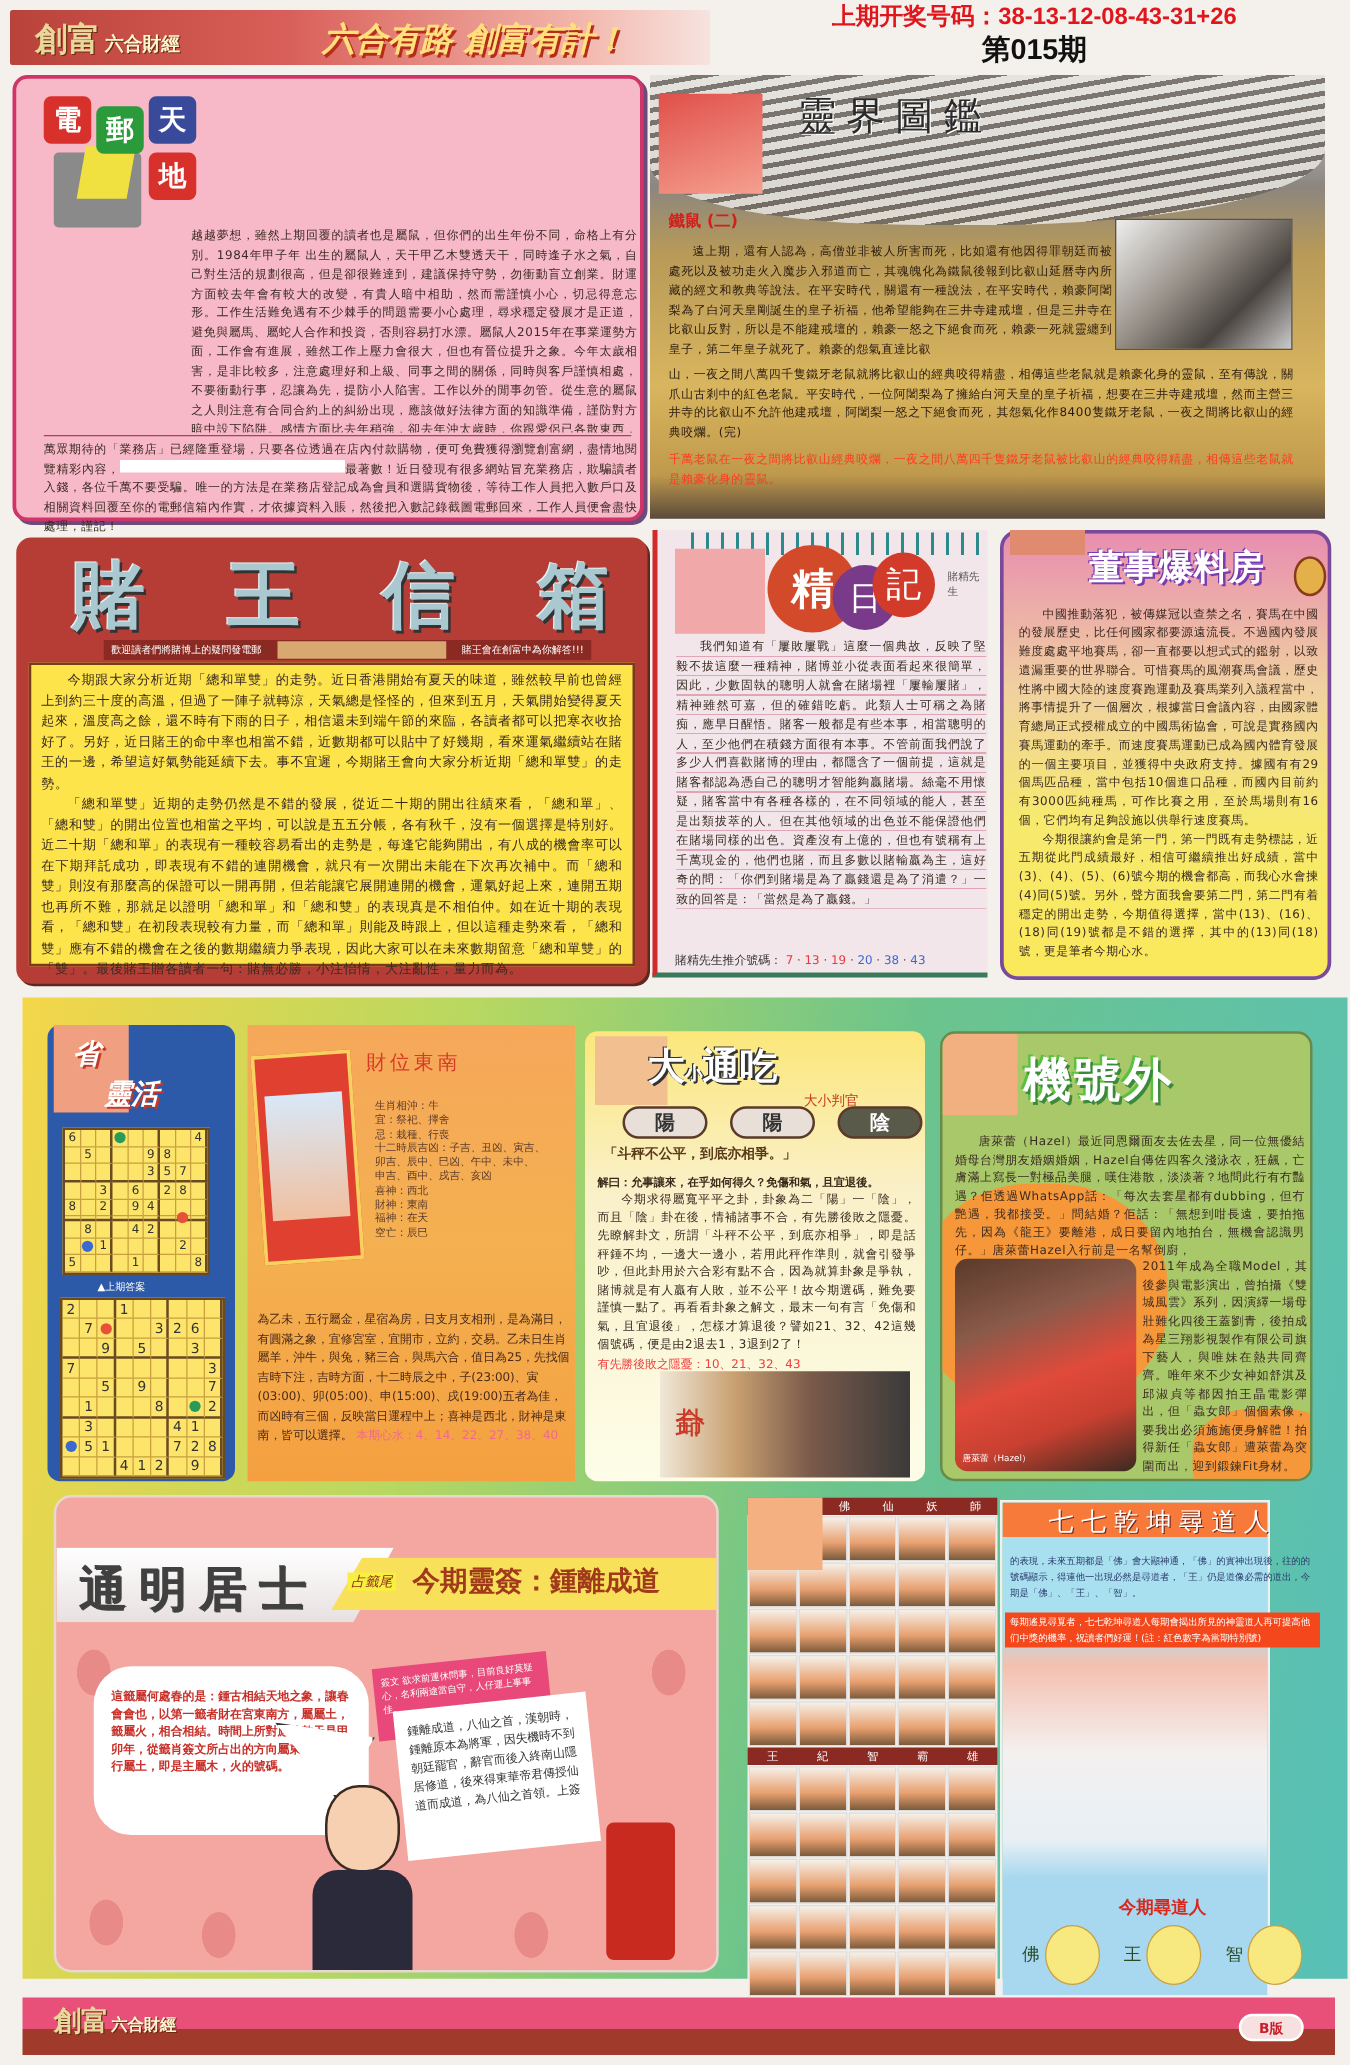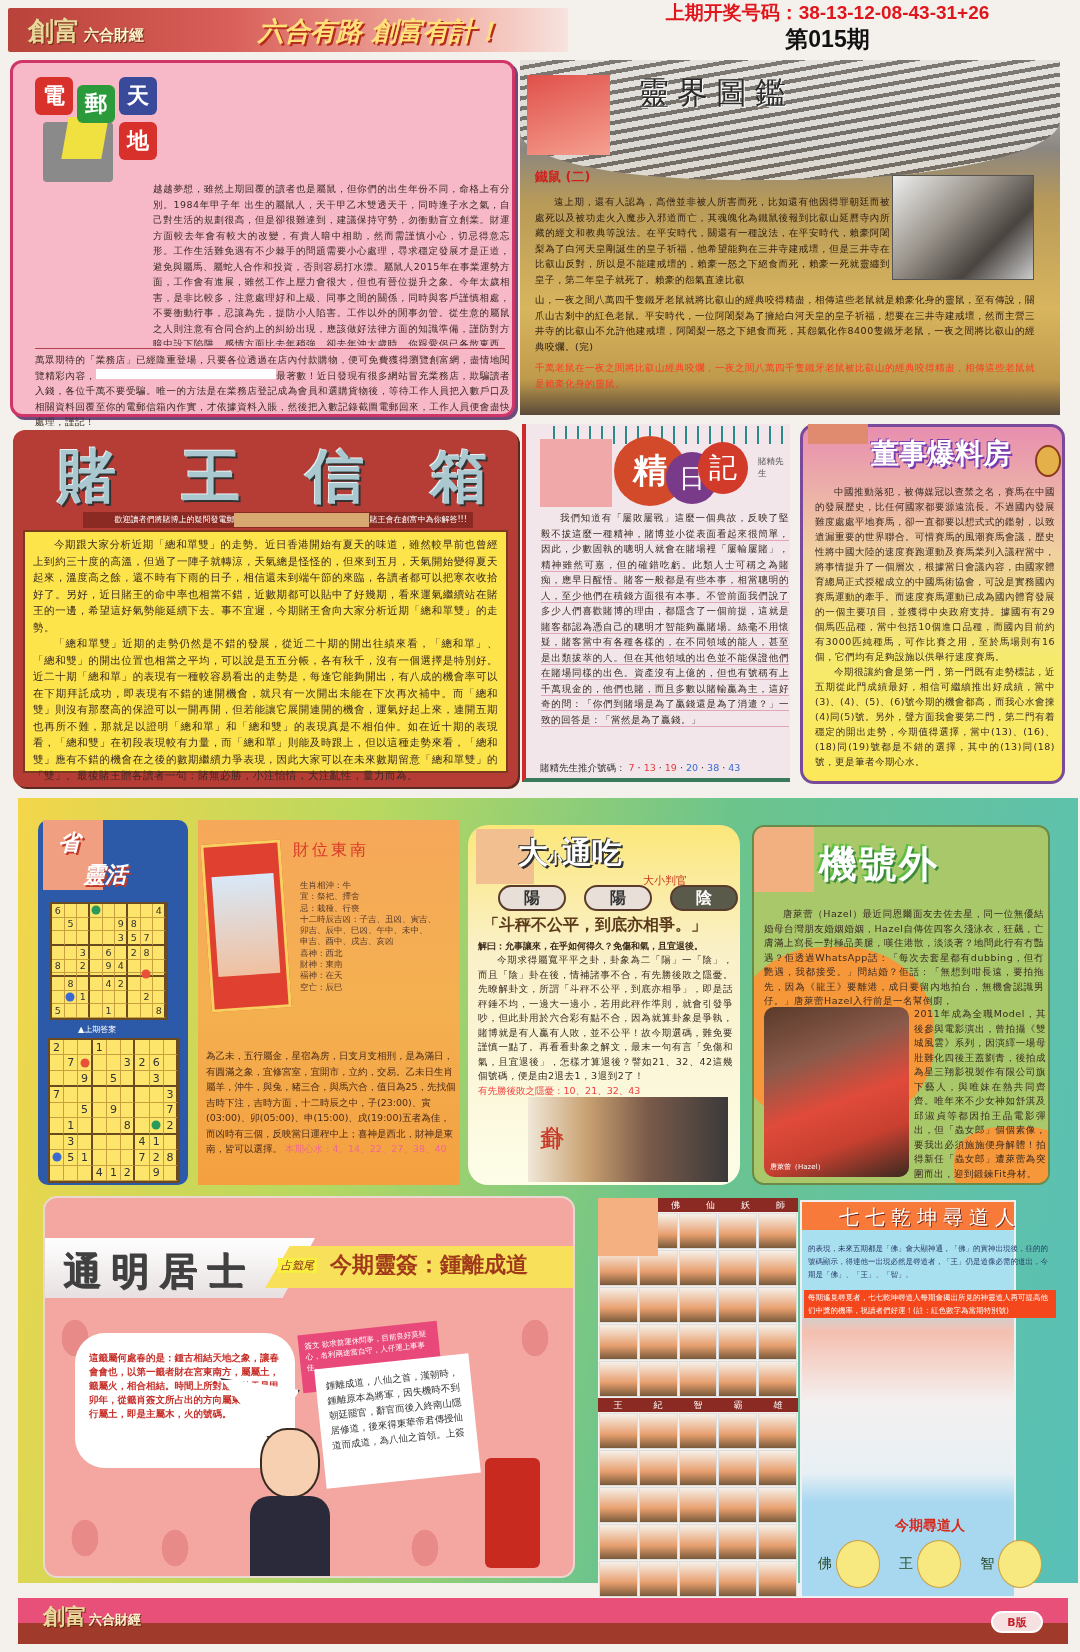--- a/index.html
+++ b/index.html
@@ -29,21 +29,21 @@
 #p2 .title{position:absolute;left:118px;top:12px;font-size:31px;font-weight:normal;color:#2a2a2a;font-family:"DejaVu Serif",serif;letter-spacing:8px;text-shadow:1px 1px 0 #fff}
 #p2 .redbox{position:absolute;left:7px;top:15px;width:83px;height:80px;background:linear-gradient(160deg,#e0504a,#f5a090)}
 #p2 .sub{position:absolute;left:15px;top:108px;font-size:13px;font-weight:bold;color:#d0201c}
 #p2 .pic{position:absolute;left:372px;top:115px;width:142px;height:105px;background:linear-gradient(135deg,#eee,#9a948c 40%,#4a4440 70%,#ccc);border:1px solid #555}
 #p2 .t1{left:15px;top:134px;width:355px}
 #p2 .t2{left:15px;top:232px;width:500px}
 #p2 .red{left:15px;top:300px;width:500px;color:#ff3a20}
 
 #p3{left:13px;top:430px;width:505px;height:357px;background:#b63c36;border-radius:12px;box-shadow:2px 2px 0 #5a2a20}
 #p3 .title{position:absolute;left:45px;top:8px;width:430px;display:flex;justify-content:space-between;font-size:58px;font-weight:bold;color:#a9c8d0;text-shadow:2px 2px 0 #333,-1px -1px 0 #e6f2f5;font-family:"DejaVu Serif",serif}
-#p3 .bar{position:absolute;left:70px;top:82px;width:390px;height:16px;background:#8a2a22;font-size:8px;color:#fff;line-height:16px;padding:0 6px;display:flex;justify-content:flex-end}
+#p3 .bar{position:absolute;left:70px;top:82px;width:390px;height:16px;background:#8a2a22;font-size:8px;color:#fff;line-height:16px;padding:0 6px;display:flex;justify-content:space-between}
 #p3 .bar .m{background:#d7a870;width:135px;height:14px;margin-top:1px}
 #p3 .yellow{position:absolute;left:10px;top:100px;width:485px;height:243px;background:#fde44a;border:2px solid #7a3a20;padding:4px 8px}
 #p3 .foot{position:absolute;left:12px;top:337px;width:480px;font-size:9.5px;color:#3a2a22;background:#fde44a;padding:1px 8px;border-radius:0 0 10px 10px}
 
 #p4{left:522px;top:424px;width:268px;height:358px;background:#f2e6ea;border-left:4px solid #d02a2a;border-bottom:4px solid #3a7a5a}
 #p4 .rings{position:absolute;left:20px;top:2px;width:245px;height:18px;background:repeating-linear-gradient(90deg,transparent 0 7px,#2d8a8a 7px 9px,transparent 9px 12px)}
 #p4 .blob{position:absolute;left:14px;top:15px;width:72px;height:68px;background:#f0a8a8}
 #p4 .b1{position:absolute;left:88px;top:12px;width:72px;height:70px;border-radius:50%;background:#d24a2a;color:#fff;font-size:34px;font-weight:bold;display:flex;align-items:center;justify-content:center;font-family:"DejaVu Serif",serif}
 #p4 .b2{position:absolute;left:140px;top:28px;width:52px;height:52px;border-radius:50%;background:#7a3a8a;color:#fff;font-size:26px;display:flex;align-items:center;justify-content:center}
 #p4 .b3{position:absolute;left:172px;top:18px;width:50px;height:52px;border-radius:50%;background:#d23a2a;color:#fff;font-size:28px;display:flex;align-items:center;justify-content:center;font-family:"DejaVu Serif",serif}
@@ -74,29 +74,29 @@
 .dot{position:absolute;width:9px;height:9px;border-radius:50%}
 
 #p7{left:198px;top:820px;width:262px;height:365px;background:linear-gradient(180deg,#f6a85a,#f4b050 50%,#f4a040);}
 #p7 .poster{position:absolute;left:8px;top:22px;width:80px;height:168px;background:#e04030;border:3px solid #f8d060;transform:rotate(-4deg)}
 #p7 .poster .in{position:absolute;left:6px;top:30px;width:62px;height:100px;background:linear-gradient(180deg,#d8e8f8,#f0c0a0)}
 #p7 .title{position:absolute;left:95px;top:20px;font-size:16px;color:#d83a28;letter-spacing:3px;font-family:"DejaVu Serif",serif}
 #p7 .list{position:absolute;left:102px;top:60px;font-size:8.5px;line-height:11.3px;color:#5a3a2a}
 #p7 .txt{position:absolute;left:8px;top:228px;width:250px;font-size:9.5px;line-height:15.5px;color:#4a2a1a}
 #p7 .txt .pink{color:#f06890}
 
-#p8{left:468px;top:825px;width:272px;height:360px;background:linear-gradient(180deg,#fbe77a,#faf0c8 35%,#fdfde8);border-radius:20px}
+#p8{left:468px;top:825px;width:272px;height:360px;background:linear-gradient(180deg,#fbe77a,#faf0c8 35%,#fdfde8);border-radius:10px}
 #p8 .blob{position:absolute;left:8px;top:4px;width:58px;height:55px;background:#f2c090}
 #p8 .title{position:absolute;left:50px;top:8px;font-size:30px;font-weight:bold;color:#fff;text-shadow:2px 2px 0 #333,-1px -1px 0 #333;font-family:"DejaVu Serif",serif}
 #p8 .title small{font-size:14px}
 #p8 .sub{position:absolute;left:175px;top:48px;font-size:11px;color:#c83a20}
 #p8 .hexes{position:absolute;left:30px;top:60px;width:240px;display:flex;justify-content:space-between}
 #p8 .hex{width:68px;height:26px;border-radius:14px;border:2px solid #5a3a2a;background:#e8e0d8;font-size:16px;font-weight:bold;color:#333;display:flex;align-items:center;justify-content:center}
 #p8 .hex.yin{background:#5a5a4a;color:#fff}
-#p8 .quote{position:absolute;left:15px;top:90px;font-size:16px;font-weight:bold;color:#5a3a1a;font-family:"DejaVu Serif",serif}
+#p8 .quote{position:absolute;left:15px;top:90px;font-size:11px;font-weight:bold;color:#5a3a1a;font-family:"DejaVu Serif",serif}
 #p8 .jie{position:absolute;left:10px;top:115px;font-size:9px;font-weight:bold;color:#3a2a1a}
 #p8 .txt{left:10px;top:128px;width:255px}
 #p8 .rec{position:absolute;left:10px;top:260px;font-size:9.5px;color:#f04040}
 #p8 .photo{position:absolute;left:60px;top:272px;width:200px;height:85px;background:linear-gradient(90deg,#f0e8d8 0,#c8a070 30%,#7a5a4a 60%,#3a3a3a 100%)}
 #p8 .photo span{position:absolute;left:8px;top:10px;font-size:24px;color:#c83a28;writing-mode:vertical-rl;font-family:"DejaVu Serif",serif}
 
 #p9{left:752px;top:825px;width:298px;height:360px;background:#a8c86a;border:2px solid #6a8a4a;border-radius:12px;overflow:hidden}
 #p9 .orange{position:absolute;left:-20px;top:120px;width:200px;height:180px;background:#f6983a;border-radius:45%}
 #p9 .orange2{position:absolute;left:200px;top:300px;width:120px;height:80px;background:#f6983a;border-radius:40%}
 #p9 .blob{position:absolute;left:0;top:0;width:60px;height:65px;background:#f2b080}

